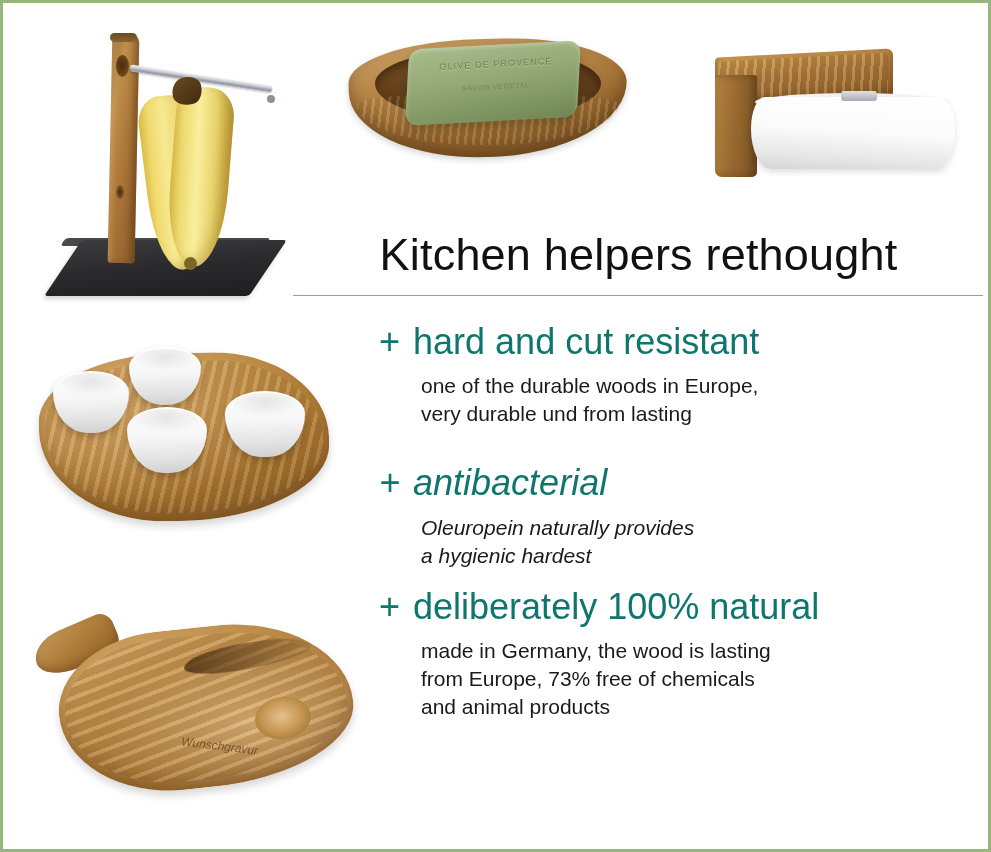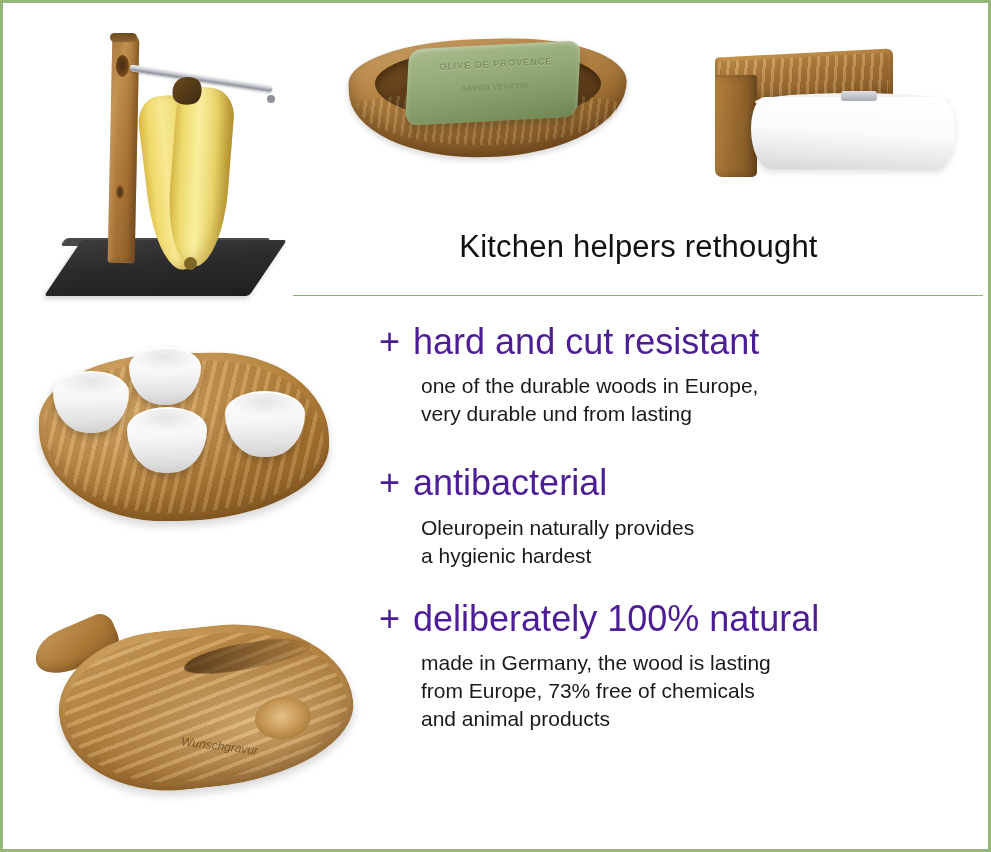--- a/index.html
+++ b/index.html
@@ -12,39 +12,39 @@
     width:991px;height:852px;
     background:#ffffff;
     border:3px solid #96b77a;
     box-sizing:border-box;
     overflow:hidden;
   }
 
   
   .headline{
     position:absolute;left:288px;top:228px;width:695px;
-    font-size:31px;line-height:1.05;color:#111;
+    font-size:45px;line-height:1.05;color:#111;
     text-align:center;letter-spacing:.2px;white-space:nowrap;
   }
   .divider{
     position:absolute;left:290px;top:292px;width:690px;height:1px;
     background:#8fae72;
   }
   .features{position:absolute;left:376px;top:318px;width:600px;}
   .feature{margin-bottom:2px;}
   .feat-head{
-    font-size:36px;line-height:1.18;color:#4c1d95;white-space:nowrap;
+    font-size:36px;line-height:1.18;color:#0f766e;white-space:nowrap;
   }
   .feat-plus{display:inline-block;margin-right:13px;}
   .feat-sub{
     margin-left:42px;margin-top:9px;
     font-size:21px;line-height:1.33;color:#1a1a1a;
   }
   .f1{margin-bottom:34px;}
-  .f2{margin-bottom:28px;}
+  .f2{margin-bottom:16px;font-style:italic;}
 
   
   .photo{position:absolute;}
 
   
   #banana-holder{left:50px;top:22px;width:250px;height:285px;}
   .slate{
     position:absolute;left:10px;top:215px;width:205px;height:56px;
     background:linear-gradient(175deg,#3c3c3e 0%,#2b2b2d 45%,#1f1f21 100%);
     transform:skewX(-34deg);

